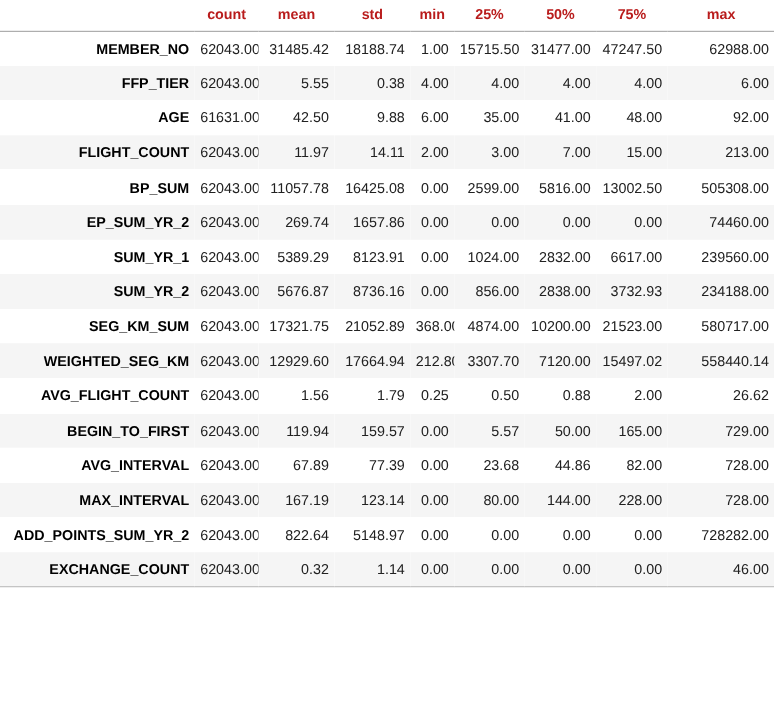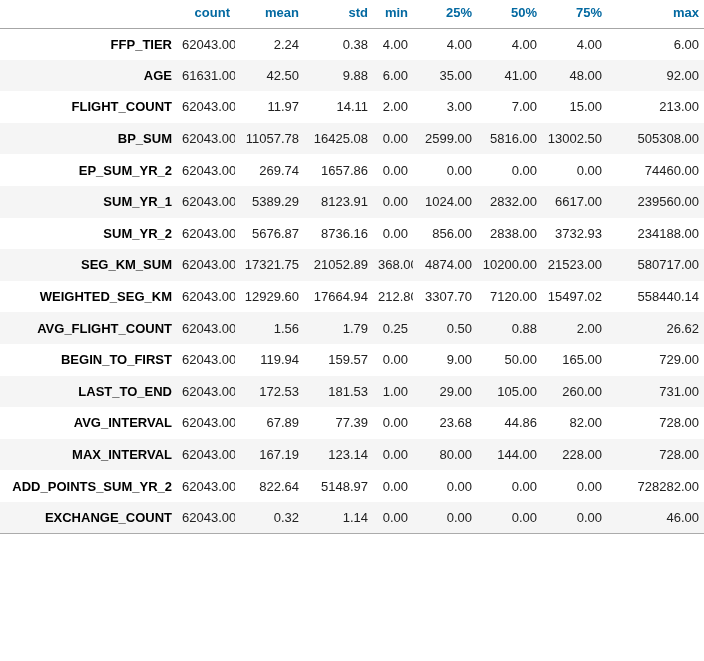--- a/index.html
+++ b/index.html
@@ -18,22 +18,22 @@
     width: 704px;
     font-size: 13px;
     color: #212121;
     border-bottom: 1px solid #ababab;
   }
   table.dataframe thead tr {
     height: 28px;
   }
   table.dataframe thead th {
     font-weight: bold;
-    color: #0369a1;
-    text-align: right;
+    color: #b91c1c;
+    text-align: center;
     vertical-align: middle;
     padding: 3px 5px 5px 5px;
     border-bottom: 1px solid #a6a6a6;
     white-space: nowrap;
     overflow: hidden;
   }
   table.dataframe tbody tr {
     height: 31.6px;
   }
   table.dataframe tbody th {
@@ -80,23 +80,34 @@
           <th>std</th>
           <th>min</th>
           <th>25%</th>
           <th>50%</th>
           <th>75%</th>
           <th>max</th>
         </tr>
     </thead>
     <tbody id="table-body">
         <tr>
+          <th>MEMBER_NO</th>
+          <td>62043.00</td>
+          <td>31485.42</td>
+          <td>18188.74</td>
+          <td>1.00</td>
+          <td>15715.50</td>
+          <td>31477.00</td>
+          <td>47247.50</td>
+          <td>62988.00</td>
+        </tr>
+        <tr>
           <th>FFP_TIER</th>
           <td>62043.00</td>
-          <td>2.24</td>
+          <td>5.55</td>
           <td>0.38</td>
           <td>4.00</td>
           <td>4.00</td>
           <td>4.00</td>
           <td>4.00</td>
           <td>6.00</td>
         </tr>
         <tr>
           <th>AGE</th>
           <td>61631.00</td>
@@ -195,35 +206,24 @@
           <td>0.88</td>
           <td>2.00</td>
           <td>26.62</td>
         </tr>
         <tr>
           <th>BEGIN_TO_FIRST</th>
           <td>62043.00</td>
           <td>119.94</td>
           <td>159.57</td>
           <td>0.00</td>
-          <td>9.00</td>
+          <td>5.57</td>
           <td>50.00</td>
           <td>165.00</td>
           <td>729.00</td>
-        </tr>
-        <tr>
-          <th>LAST_TO_END</th>
-          <td>62043.00</td>
-          <td>172.53</td>
-          <td>181.53</td>
-          <td>1.00</td>
-          <td>29.00</td>
-          <td>105.00</td>
-          <td>260.00</td>
-          <td>731.00</td>
         </tr>
         <tr>
           <th>AVG_INTERVAL</th>
           <td>62043.00</td>
           <td>67.89</td>
           <td>77.39</td>
           <td>0.00</td>
           <td>23.68</td>
           <td>44.86</td>
           <td>82.00</td>

